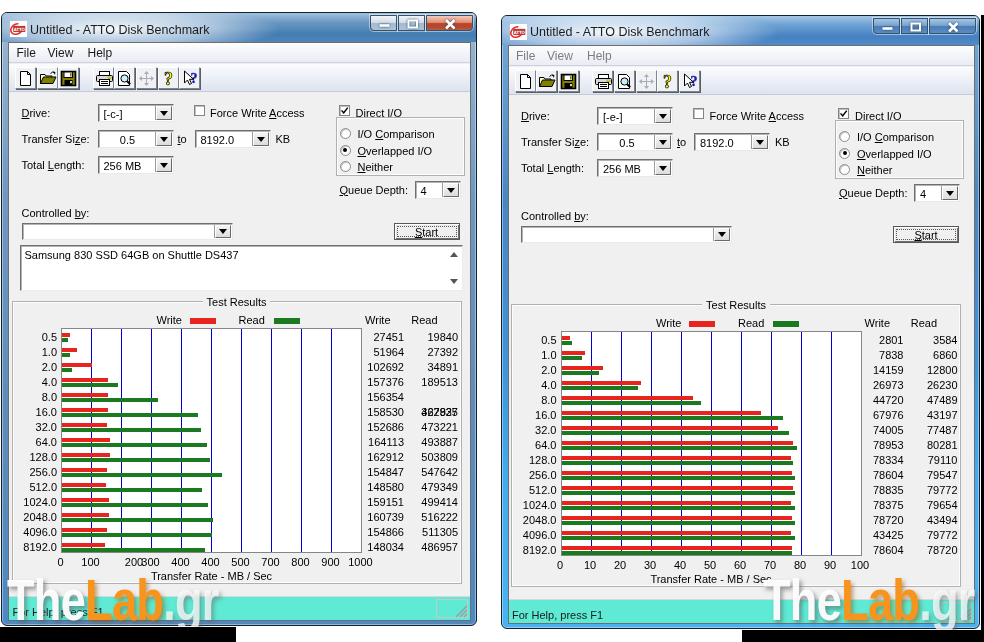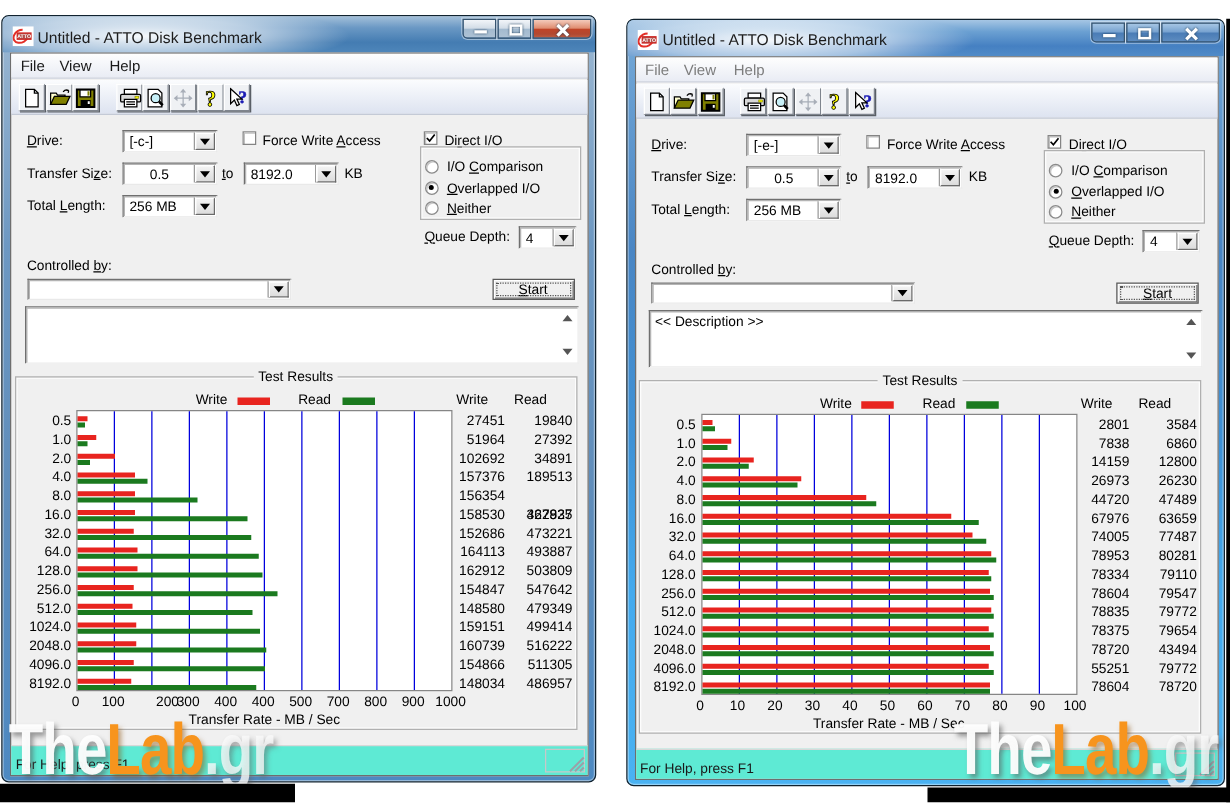--- a/index.html
+++ b/index.html
@@ -204,20 +204,21 @@
       </div>
   <div class="lbl" style="left:12.5px;top:164px">Controlled <u>b</u>y:</div>
   <div class="cmb" style="left:12.5px;top:180px;width:211px;height:17px">
         <span class="cv"></span>
         <span class="cbn">
           <i></i>
         </span>
       </div>
   <div class="startb" style="left:384.5px;top:180px;width:66px;height:17px"><u>S</u>tart</div>
   <div class="descb" style="left:10.5px;top:202.5px;width:443px;height:46px">
+        <span>Samsung 830 SSD 64GB on Shuttle DS437</span>
     <i class="sau"></i>
         <i class="sad"></i>
       </div>
   <div class="grp" style="left:2.5px;top:258.5px;width:450px;height:283px">
         <b class="gt">Test Results</b>
       </div>
   <div class="lbl" style="left:147.5px;top:271.5px">Write</div>
   <div class="sw" style="left:180.5px;top:275.5px;background:#e8241f"></div>
   <div class="lbl" style="left:229.5px;top:271.5px">Read</div>
   <div class="sw" style="left:264.5px;top:275.5px;background:#1b7a1f"></div>
@@ -471,25 +472,20 @@
         </span>
       </div>
   <div class="lbl" style="left:12.5px;top:164px">Controlled <u>b</u>y:</div>
   <div class="cmb" style="left:12.5px;top:180px;width:211px;height:17px">
         <span class="cv"></span>
         <span class="cbn">
           <i></i>
         </span>
       </div>
   <div class="startb" style="left:384.5px;top:180px;width:66px;height:17px"><u>S</u>tart</div>
-  <div class="descb" style="left:10.5px;top:202.5px;width:443px;height:46px">
-        <span>&lt;&lt; Description &gt;&gt;</span>
-    <i class="sau"></i>
-        <i class="sad"></i>
-      </div>
   <div class="grp" style="left:2.5px;top:258.5px;width:450px;height:283px">
         <b class="gt">Test Results</b>
       </div>
   <div class="lbl" style="left:147.5px;top:271.5px">Write</div>
   <div class="sw" style="left:180.5px;top:275.5px;background:#e8241f"></div>
   <div class="lbl" style="left:229.5px;top:271.5px">Read</div>
   <div class="sw" style="left:264.5px;top:275.5px;background:#1b7a1f"></div>
   <div class="lbl" style="left:332.5px;top:271.5px;width:49px;text-align:right">Write</div>
   <div class="lbl" style="left:385.5px;top:271.5px;width:43px;text-align:right">Read</div>
   <div class="plot" style="left:52px;top:285.5px;width:301px;height:225px">
@@ -543,21 +539,21 @@
       <div class="vw" style="top:318.5px">14159</div>
       <div class="vr" style="top:318.5px">12800</div>
       <div class="rl" style="top:333.5px">4.0</div>
       <div class="vw" style="top:333.5px">26973</div>
       <div class="vr" style="top:333.5px">26230</div>
       <div class="rl" style="top:348.5px">8.0</div>
       <div class="vw" style="top:348.5px">44720</div>
       <div class="vr" style="top:348.5px">47489</div>
       <div class="rl" style="top:363.5px">16.0</div>
       <div class="vw" style="top:363.5px">67976</div>
-      <div class="vr" style="top:363.5px">63659</div>
+      <div class="vr" style="top:363.5px">43197</div>
       <div class="rl" style="top:378.5px">32.0</div>
       <div class="vw" style="top:378.5px">74005</div>
       <div class="vr" style="top:378.5px">77487</div>
       <div class="rl" style="top:393.5px">64.0</div>
       <div class="vw" style="top:393.5px">78953</div>
       <div class="vr" style="top:393.5px">80281</div>
       <div class="rl" style="top:408.5px">128.0</div>
       <div class="vw" style="top:408.5px">78334</div>
       <div class="vr" style="top:408.5px">79110</div>
       <div class="rl" style="top:423.5px">256.0</div>
@@ -566,21 +562,21 @@
       <div class="rl" style="top:438.5px">512.0</div>
       <div class="vw" style="top:438.5px">78835</div>
       <div class="vr" style="top:438.5px">79772</div>
       <div class="rl" style="top:453.5px">1024.0</div>
       <div class="vw" style="top:453.5px">78375</div>
       <div class="vr" style="top:453.5px">79654</div>
       <div class="rl" style="top:468.5px">2048.0</div>
       <div class="vw" style="top:468.5px">78720</div>
       <div class="vr" style="top:468.5px">43494</div>
       <div class="rl" style="top:483.5px">4096.0</div>
-      <div class="vw" style="top:483.5px">55251</div>
+      <div class="vw" style="top:483.5px">43425</div>
       <div class="vr" style="top:483.5px">79772</div>
       <div class="rl" style="top:498.5px">8192.0</div>
       <div class="vw" style="top:498.5px">78604</div>
       <div class="vr" style="top:498.5px">78720</div>
   <div class="xl" style="left:36.5px">0</div>
       <div class="xl" style="left:66.5px">10</div>
       <div class="xl" style="left:96.5px">20</div>
       <div class="xl" style="left:126.5px">30</div>
       <div class="xl" style="left:156.5px">40</div>
       <div class="xl" style="left:186.5px">50</div>

